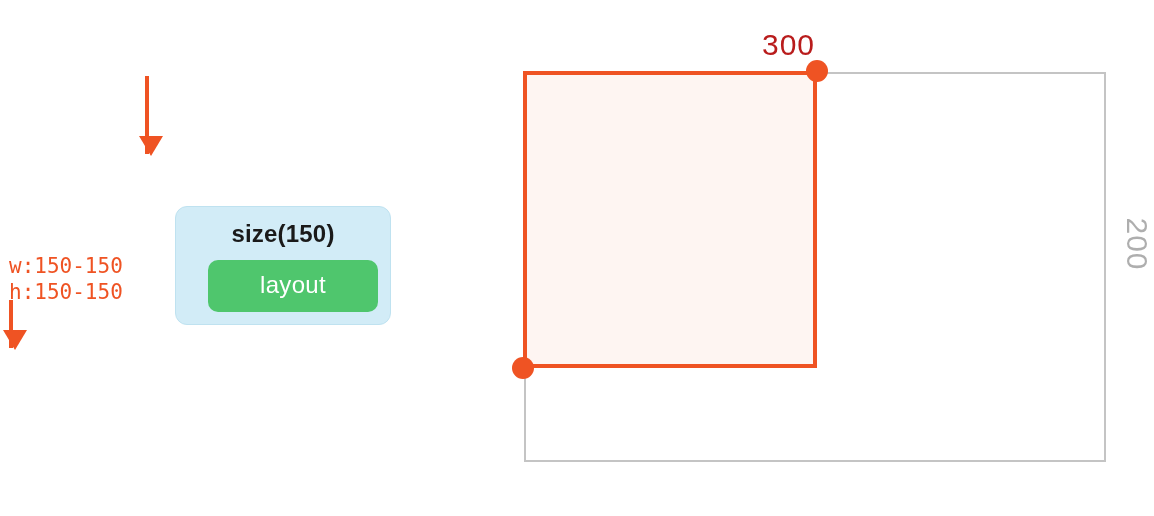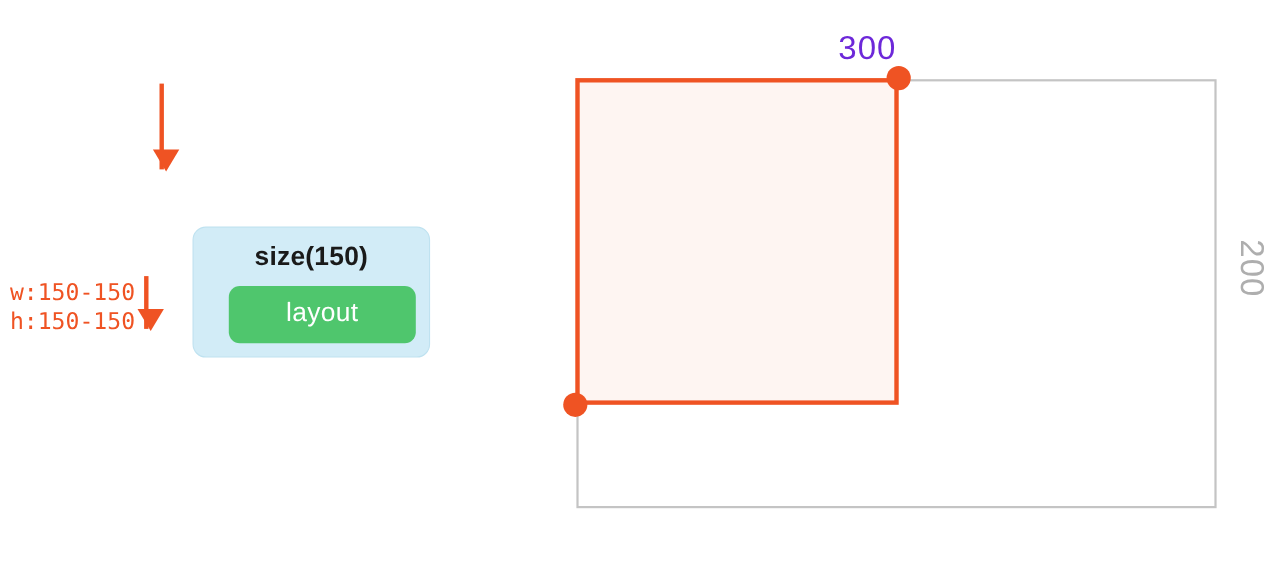--- a/index.html
+++ b/index.html
@@ -51,20 +51,21 @@
     border-right: 12px solid transparent;
     border-top: 20px solid #ef5323;
   }
 
   
   #arrow-out {
     left: 9px;
     top: 257px;
     display: flex;
     align-items: flex-start;
+    flex-direction: column;
   }
   #arrow-out .arrow-label { margin-right: 8px; margin-top: -4px; }
   #arrow-out .shaft {
     width: 0;
     height: 48px;
     border-left: 4.5px solid #ef5323;
     position: relative;
     margin-top: -6px;
   }
   #arrow-out .head {
@@ -148,21 +149,21 @@
     background: #ef5323;
   }
   .dot.tr { left: calc(21px + 294px - 11px); top: calc(49px - 11px); }
   .dot.bl { left: calc(21px - 11px); top: calc(49px + 297px - 11px); }
 
   .dim-top {
     position: absolute;
     left: 260px;
     top: 6px;
     font-size: 30px;
-    color: #6d28d9;
+    color: #b91c1c;
     letter-spacing: 1px;
   }
   .dim-right {
     position: absolute;
     left: 618px;
     top: 222px;
     font-size: 30px;
     color: #aeaeae;
     letter-spacing: 1px;
     writing-mode: vertical-rl;

